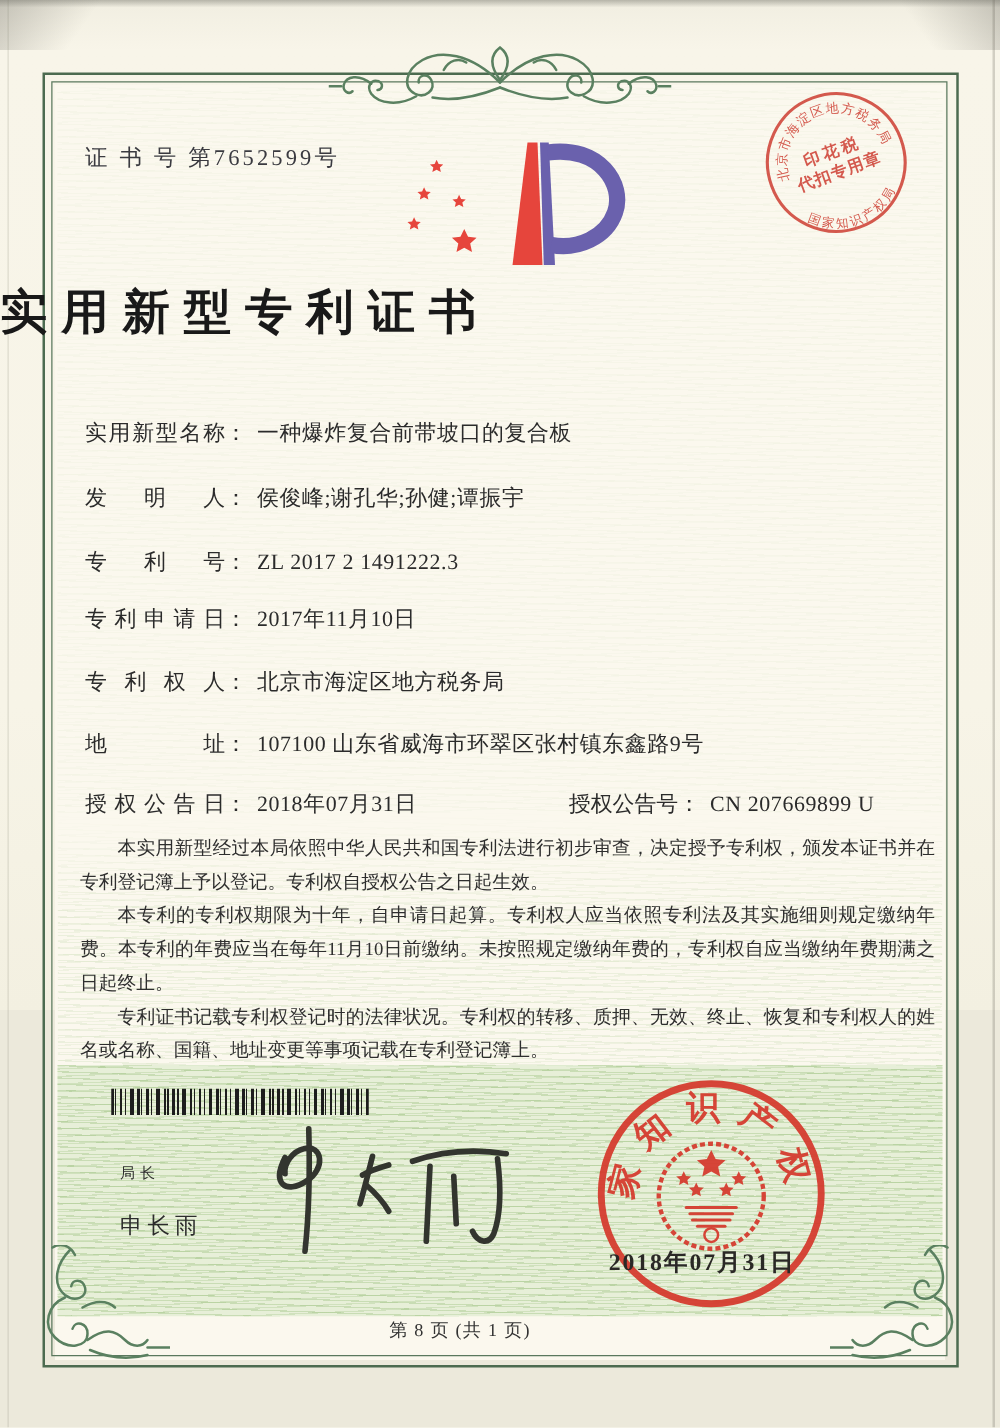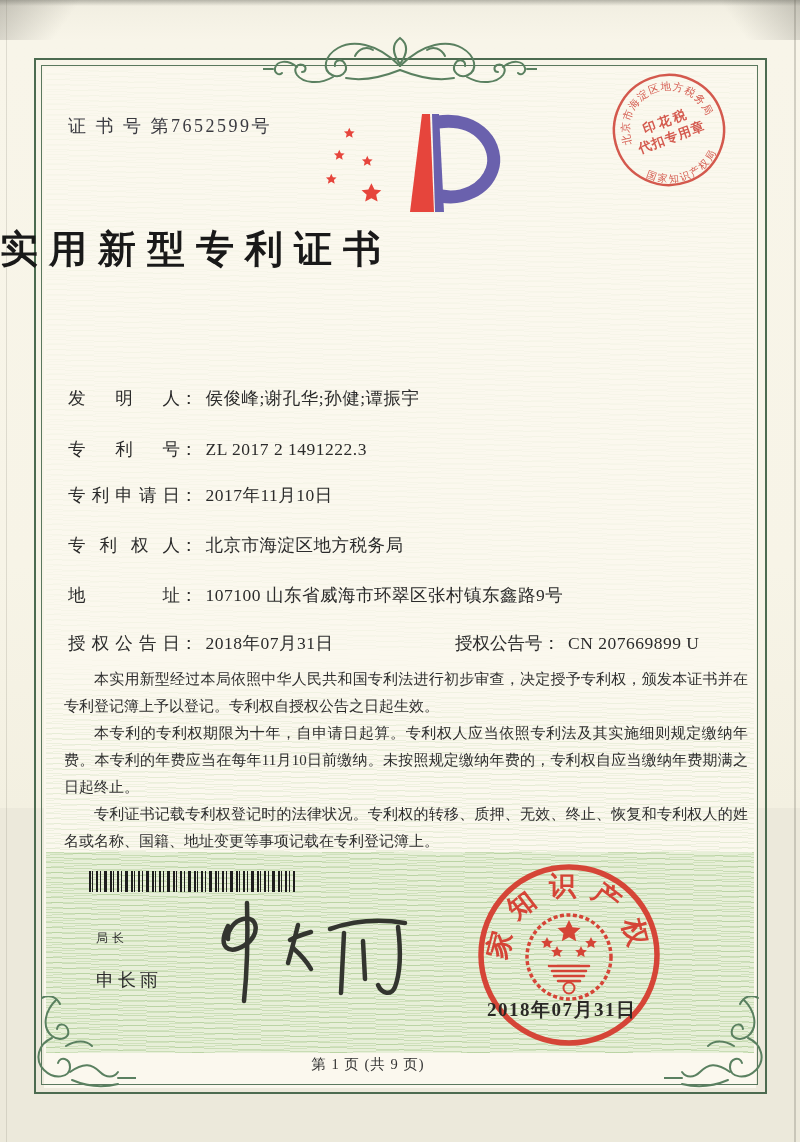--- a/index.html
+++ b/index.html
@@ -140,20 +140,23 @@
       <path d="M44,32 l2.6,5.4 6,.6 -4.4,4 1.3,5.8 -5.5,-3 -5.5,3 1.3,-5.8 -4.4,-4 6,-.6 Z" transform="translate(18,28) scale(0.62)"></path>
       <path d="M44,32 l3.6,7.4 8,.9 -6,5.4 1.7,7.9 -7.3,-4 -7.3,4 1.7,-7.9 -6,-5.4 8,-.9 Z" transform="translate(12,48) scale(0.85)"></path>
     </g>
     <polygon fill="#e6453c" points="100,6 108,6 112,104 88,104"></polygon>
     <polygon fill="#6a61ad" points="110,6 117,6 122,104 113,104"></polygon>
     <path fill="none" stroke="#6a61ad" stroke-width="13" d="M116,14 C158,8 178,40 170,62 C163,82 140,92 119,88"></path>
   </svg>
 
   <div class="txt title">实用新型专利证书</div>
 
+  <div class="field-row" style="top:334px;">
+    <span class="flabel">实用新型名称</span><span class="fcolon">：</span><span class="fvalue">一种爆炸复合前带坡口的复合板</span>
+  </div>
   <div class="field-row" style="top:386px;">
     <span class="flabel">发明人</span><span class="fcolon">：</span><span class="fvalue">侯俊峰;谢孔华;孙健;谭振宇</span>
   </div>
   <div class="field-row" style="top:437px;">
     <span class="flabel">专利号</span><span class="fcolon">：</span><span class="fvalue">ZL 2017 2 1491222.3</span>
   </div>
   <div class="field-row" style="top:483px;">
     <span class="flabel">专利申请日</span><span class="fcolon">：</span><span class="fvalue">2017年11月10日</span>
   </div>
   <div class="field-row" style="top:533px;">
@@ -231,15 +234,15 @@
     <text font-size="10.5" fill="#cf4438" text-anchor="middle" style="letter-spacing:1px;font-family:'Liberation Serif',serif;">
       <textPath href="#taxTop" startOffset="50%">北京市海淀区地方税务局</textPath>
     </text>
     <text font-size="10" fill="#cf4438" text-anchor="middle" style="letter-spacing:2px;font-family:'Liberation Serif',serif;">
       <textPath href="#taxBot" startOffset="50%">国家知识产权局</textPath>
     </text>
     <text x="62" y="57" font-size="13" font-weight="bold" fill="#cf4438" text-anchor="middle" style="letter-spacing:3px;font-family:'Liberation Serif',serif;">印花税</text>
     <text x="62" y="74" font-size="13" font-weight="bold" fill="#cf4438" text-anchor="middle" style="letter-spacing:1px;font-family:'Liberation Serif',serif;">代扣专用章</text>
   </svg>
 
-  <div class="txt footer">第 1 页 (共 9 页)</div>
+  <div class="txt footer">第 8 页 (共 1 页)</div>
 
 </div>
 
 </body></html>

